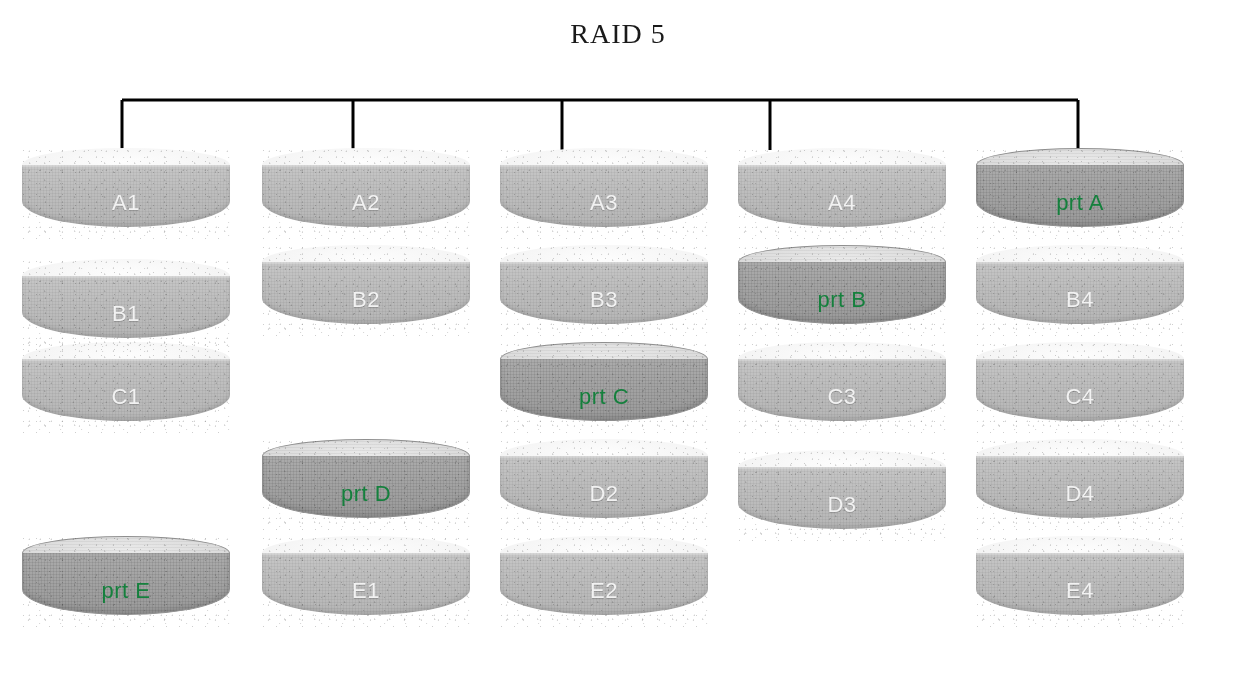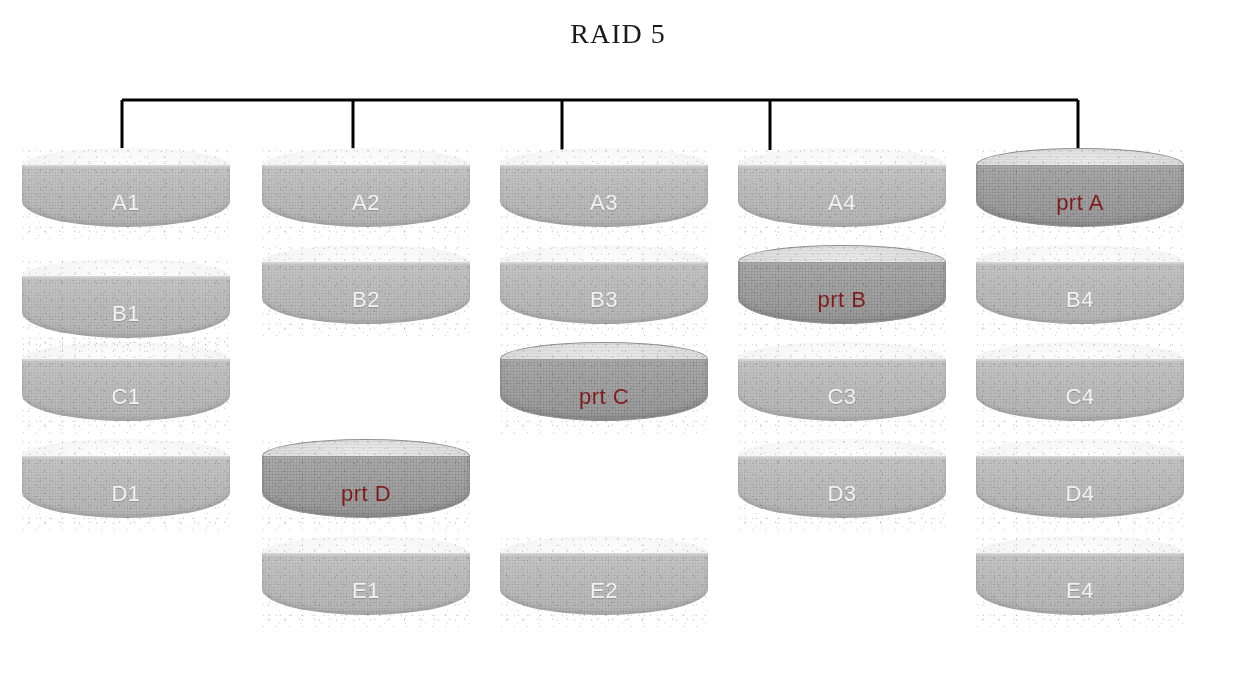--- a/index.html
+++ b/index.html
@@ -114,21 +114,21 @@
       repeating-linear-gradient(0deg, rgba(0,0,0,0.07) 0px, rgba(0,0,0,0.07) 1px, rgba(255,255,255,0) 1px, rgba(255,255,255,0) 3px),
       repeating-linear-gradient(90deg, rgba(0,0,0,0.07) 0px, rgba(0,0,0,0.07) 1px, rgba(255,255,255,0) 1px, rgba(255,255,255,0) 3px),
       linear-gradient(180deg,#ababab 0%, #a2a2a2 50%, #9a9a9a 100%);
     border-left:1px solid #8f8f8f;
     border-right:1px solid #8f8f8f;
     border-bottom:1px solid #8f8f8f;
     box-sizing:border-box;
     box-shadow: inset 0 -3px 5px rgba(0,0,0,0.12);
   }
   .cyl.parity .cyl-label{
-    color:#7f1d1d;
+    color:#15803d;
     font-weight:400;
   }
 
   
   .speckle{
     position:absolute;
     left:0; top:0; width:100%; height:100%;
     pointer-events:none;
     z-index:4;
     opacity:0.55;
@@ -150,26 +150,26 @@
     <path d="M 122 12 H 1078" stroke="#000000" stroke-width="3" fill="none"></path>
     <path d="M 122 12 V 62" stroke="#000000" stroke-width="3" fill="none"></path>
     <path d="M 353 12 V 62" stroke="#000000" stroke-width="3" fill="none"></path>
     <path d="M 562 12 V 62" stroke="#000000" stroke-width="3" fill="none"></path>
     <path d="M 770 12 V 62" stroke="#000000" stroke-width="3" fill="none"></path>
     <path d="M 1078 12 V 62" stroke="#000000" stroke-width="3" fill="none"></path>
   </svg>
 
 <div id="disk-grid">
     <div class="disk-column" style="left: 22px; width: 208px;">
-      <div class="disk-cell" style="top: 291px; height: 96px; z-index: 7;">
-        <div class="cyl data">
-          <div class="cyl-top"></div>
-          <div class="cyl-body"></div>
-          <div class="speckle"></div>
-          <div class="cyl-label">D1</div>
+      <div class="disk-cell" style="top: 388px; height: 96px; z-index: 6;">
+        <div class="cyl parity">
+          <div class="cyl-top"></div>
+          <div class="cyl-body"></div>
+          <div class="speckle"></div>
+          <div class="cyl-label">prt E</div>
         </div>
       </div>
       <div class="disk-cell" style="top: 194px; height: 96px; z-index: 8;">
         <div class="cyl data">
           <div class="cyl-top"></div>
           <div class="cyl-body"></div>
           <div class="speckle"></div>
           <div class="cyl-label">C1</div>
         </div>
       </div>
@@ -226,20 +226,28 @@
     </div>
     <div class="disk-column" style="left: 500px; width: 208px;">
       <div class="disk-cell" style="top: 388px; height: 96px; z-index: 6;">
         <div class="cyl data">
           <div class="cyl-top"></div>
           <div class="cyl-body"></div>
           <div class="speckle"></div>
           <div class="cyl-label">E2</div>
         </div>
       </div>
+      <div class="disk-cell" style="top: 291px; height: 96px; z-index: 7;">
+        <div class="cyl data">
+          <div class="cyl-top"></div>
+          <div class="cyl-body"></div>
+          <div class="speckle"></div>
+          <div class="cyl-label">D2</div>
+        </div>
+      </div>
       <div class="disk-cell" style="top: 194px; height: 96px; z-index: 8;">
         <div class="cyl parity">
           <div class="cyl-top"></div>
           <div class="cyl-body"></div>
           <div class="speckle"></div>
           <div class="cyl-label">prt C</div>
         </div>
       </div>
       <div class="disk-cell" style="top: 97px; height: 96px; z-index: 9;">
         <div class="cyl data">
@@ -252,21 +260,21 @@
       <div class="disk-cell" style="top: 0px; height: 96px; z-index: 10;">
         <div class="cyl data">
           <div class="cyl-top"></div>
           <div class="cyl-body"></div>
           <div class="speckle"></div>
           <div class="cyl-label">A3</div>
         </div>
       </div>
     </div>
     <div class="disk-column" style="left: 738px; width: 208px;">
-      <div class="disk-cell" style="top: 291px; height: 96px; z-index: 7; text-align: right;">
+      <div class="disk-cell" style="top: 302px; height: 96px; z-index: 7; text-align: right;">
         <div class="cyl data">
           <div class="cyl-top"></div>
           <div class="cyl-body"></div>
           <div class="speckle"></div>
           <div class="cyl-label">D3</div>
         </div>
       </div>
       <div class="disk-cell" style="top: 194px; height: 96px; z-index: 8;">
         <div class="cyl data">
           <div class="cyl-top"></div>

